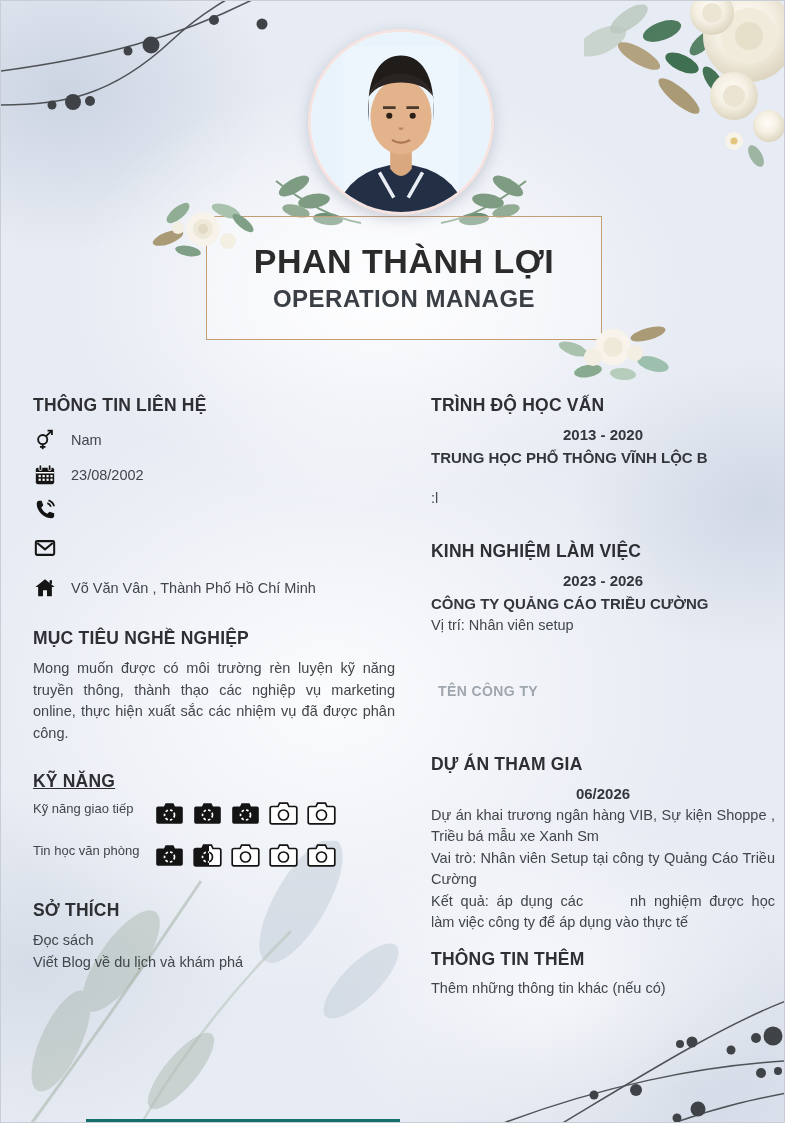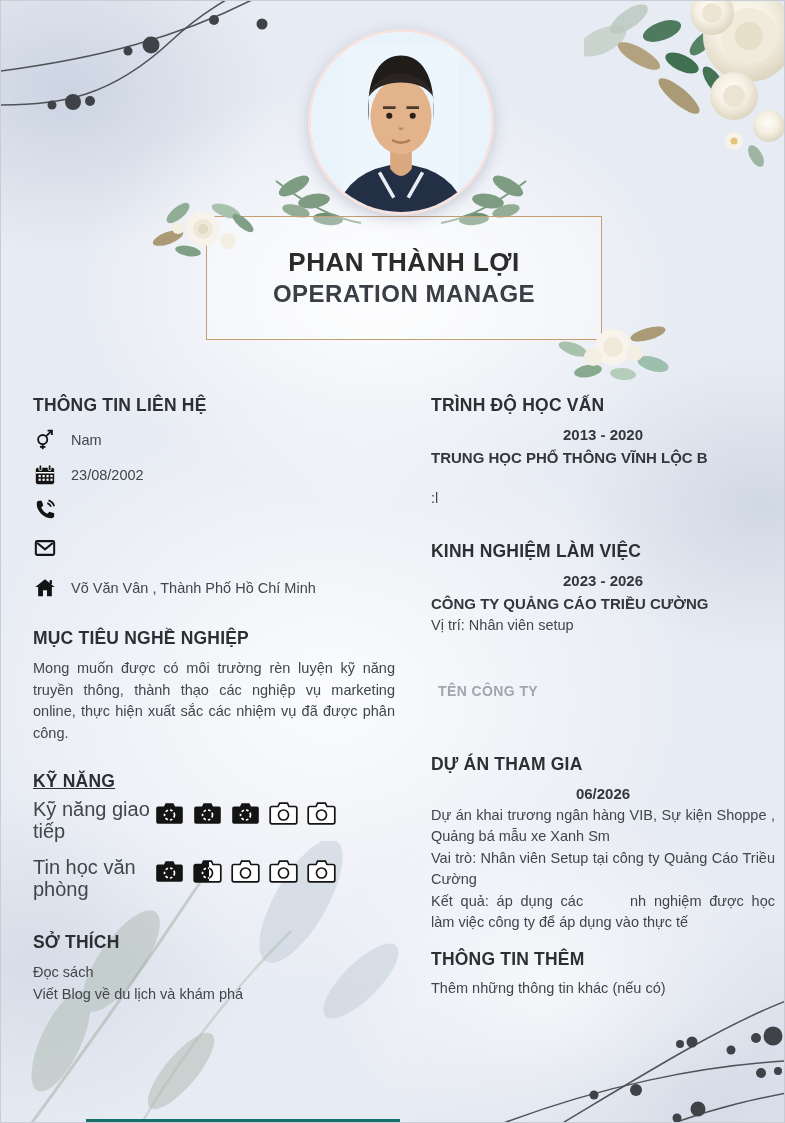--- a/index.html
+++ b/index.html
@@ -32,21 +32,21 @@
   .photo-wrap svg { width:100%; height:100%; display:block; }
 
   
   .title-box {
     position:absolute; left:205px; top:215px; width:396px; height:124px;
     border:1.5px solid #c49d72; background:rgba(255,255,255,.35);
     display:flex; flex-direction:column; align-items:center; justify-content:center;
     z-index:3;
   }
   .name {
-    font-size:26px; font-weight:bold; color:#2b2b2b; letter-spacing:.5px;
+    font-size:34px; font-weight:bold; color:#2b2b2b; letter-spacing:.5px;
     line-height:1.1; white-space:nowrap;
   }
   .job-title {
     font-size:24px; font-weight:bold; color:#3a3f45; letter-spacing:.5px;
     margin-top:4px; white-space:nowrap;
   }
 
   
   .col { position:absolute; z-index:2; }
   .col-left  { left:32px;  top:392px; width:362px; }
@@ -63,21 +63,21 @@
   .c-row { display:flex; align-items:center; margin-top:11px; min-height:24px; }
   .c-icon { width:24px; height:24px; flex:0 0 24px; margin-right:14px; display:flex; align-items:center; justify-content:center; }
   .c-icon svg { width:22px; height:22px; }
   .c-val { font-size:14.5px; color:#41464b; }
 
   .objective-heading { margin-top:26px; }
   .objective-text { margin-top:8px; text-align:justify; }
 
   .skills-heading { margin-top:25px;text-decoration:underline; }
   .skill-row { display:flex; margin-top:5px; }
-  .skill-label { width:122px; flex:0 0 122px; font-size:20px; color:#41464b; line-height:22px; }
+  .skill-label { width:122px; flex:0 0 122px; font-size:13px; color:#41464b; line-height:22px; }
   .skill-icons { display:flex; gap:9px; padding-top:3px; }
   .cam { position:relative; width:29px; height:25px; display:inline-block; }
   .cam svg { width:29px; height:25px; display:block; }
   .cam .half-over { position:absolute; left:0; top:0; width:16px; height:25px; overflow:hidden; }
   .cam-body-full { fill:#141414; }
   .cam-lens-full { fill:none; stroke:#fff; stroke-width:1.7; stroke-dasharray:2.6 2.1; }
   .cam-body-empty { fill:#fff; stroke:#141414; stroke-width:1.7; }
   .cam-lens-empty { fill:#fff; stroke:#141414; stroke-width:1.7; }
 
   .hobbies-heading { margin-top:30px; }
@@ -412,21 +412,21 @@
     <h2 class="sec exp-heading">KINH NGHIỆM LÀM VIỆC</h2>
     <div class="bold-line edu-period">2023 - 2026</div>
     <div class="bold-line">CÔNG TY QUẢNG CÁO TRIỀU CƯỜNG</div>
     <div class="body-txt">Vị trí: Nhân viên setup</div>
 
     <div class="company-placeholder">TÊN CÔNG TY</div>
 
     <h2 class="sec projects-heading">DỰ ÁN THAM GIA</h2>
     <div class="bold-line edu-period">06/2026</div>
     <div class="project-body">
-      <div class="body-txt">Dự án khai trương ngân hàng VIB, Sự kiện Shoppe , Quảng bá mẫu xe Xanh Sm</div>
+      <div class="body-txt">Dự án khai trương ngân hàng VIB, Sự kiện Shoppe , Triều bá mẫu xe Xanh Sm</div>
       <div class="body-txt">Vai trò: Nhân viên Setup tại công ty Quảng Cáo Triều Cường</div>
       <div class="body-txt result-line">Kết quả: áp dụng các      nh nghiệm được học       làm việc công ty để áp dụng vào thực tế</div>
     </div>
 
     <h2 class="sec additional-heading">THÔNG TIN THÊM</h2>
     <div class="body-txt additional-text">Thêm những thông tin khác (nếu có)</div>
   </div>
 
   <div class="teal-bar"></div>
 </div>

